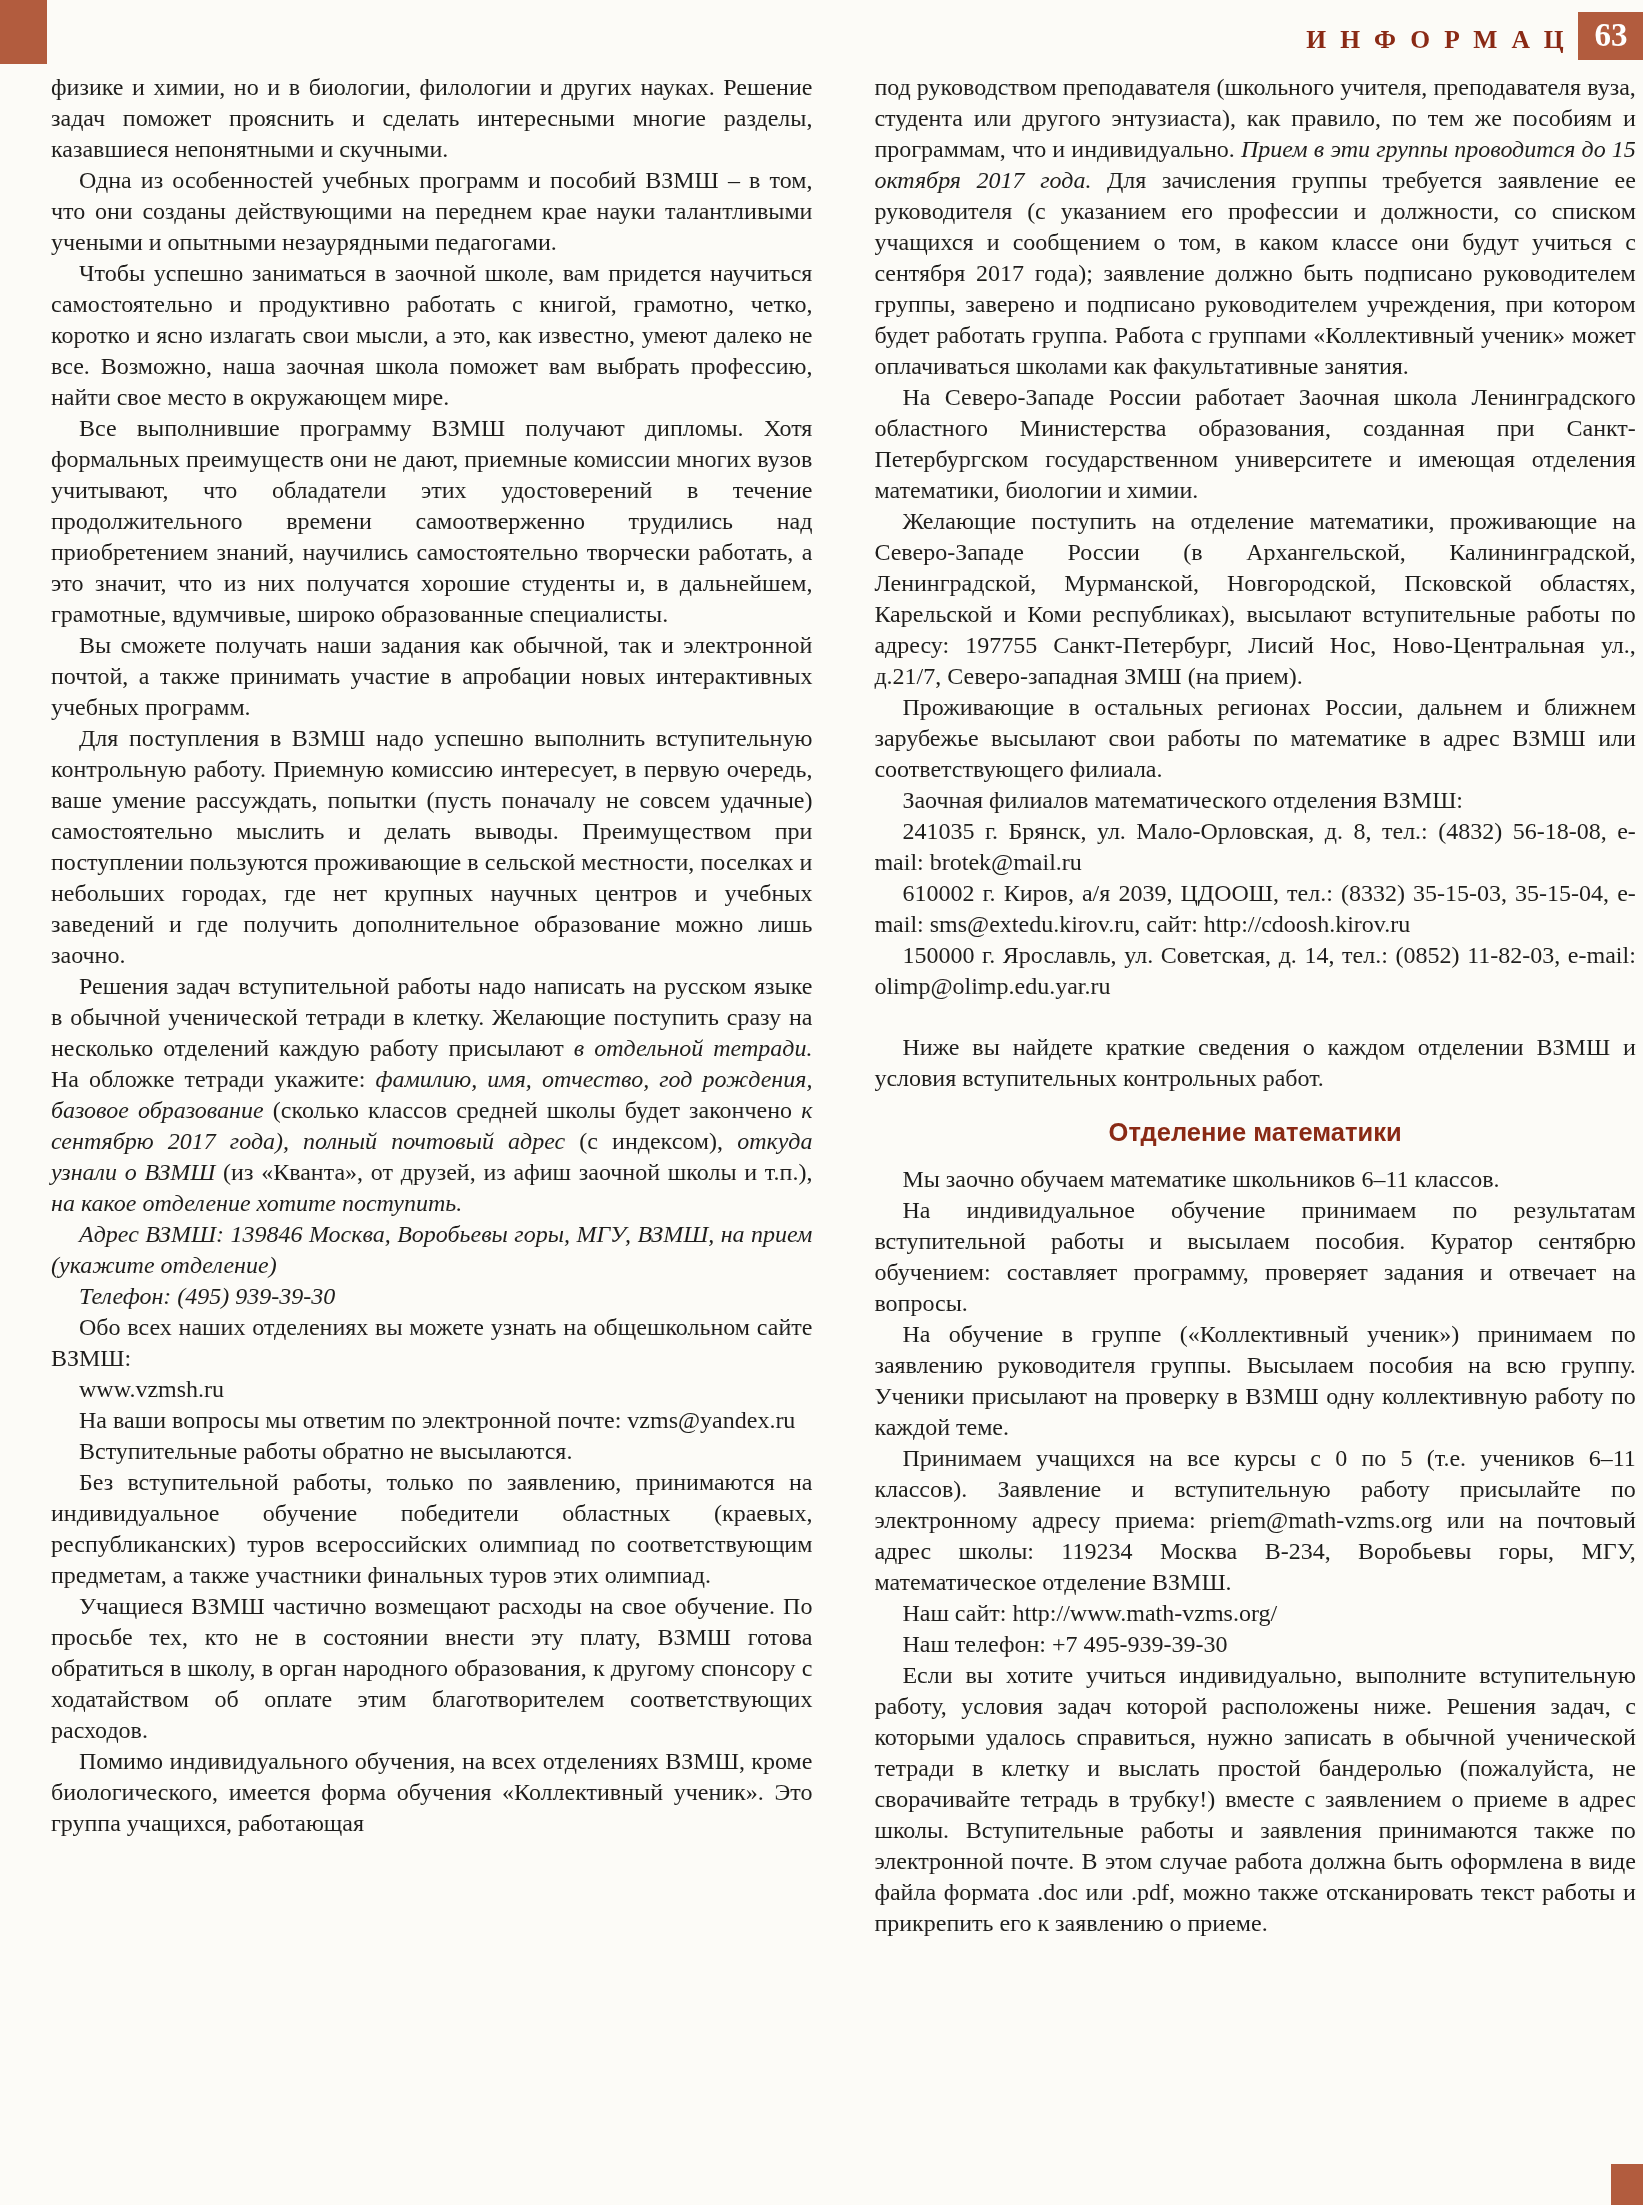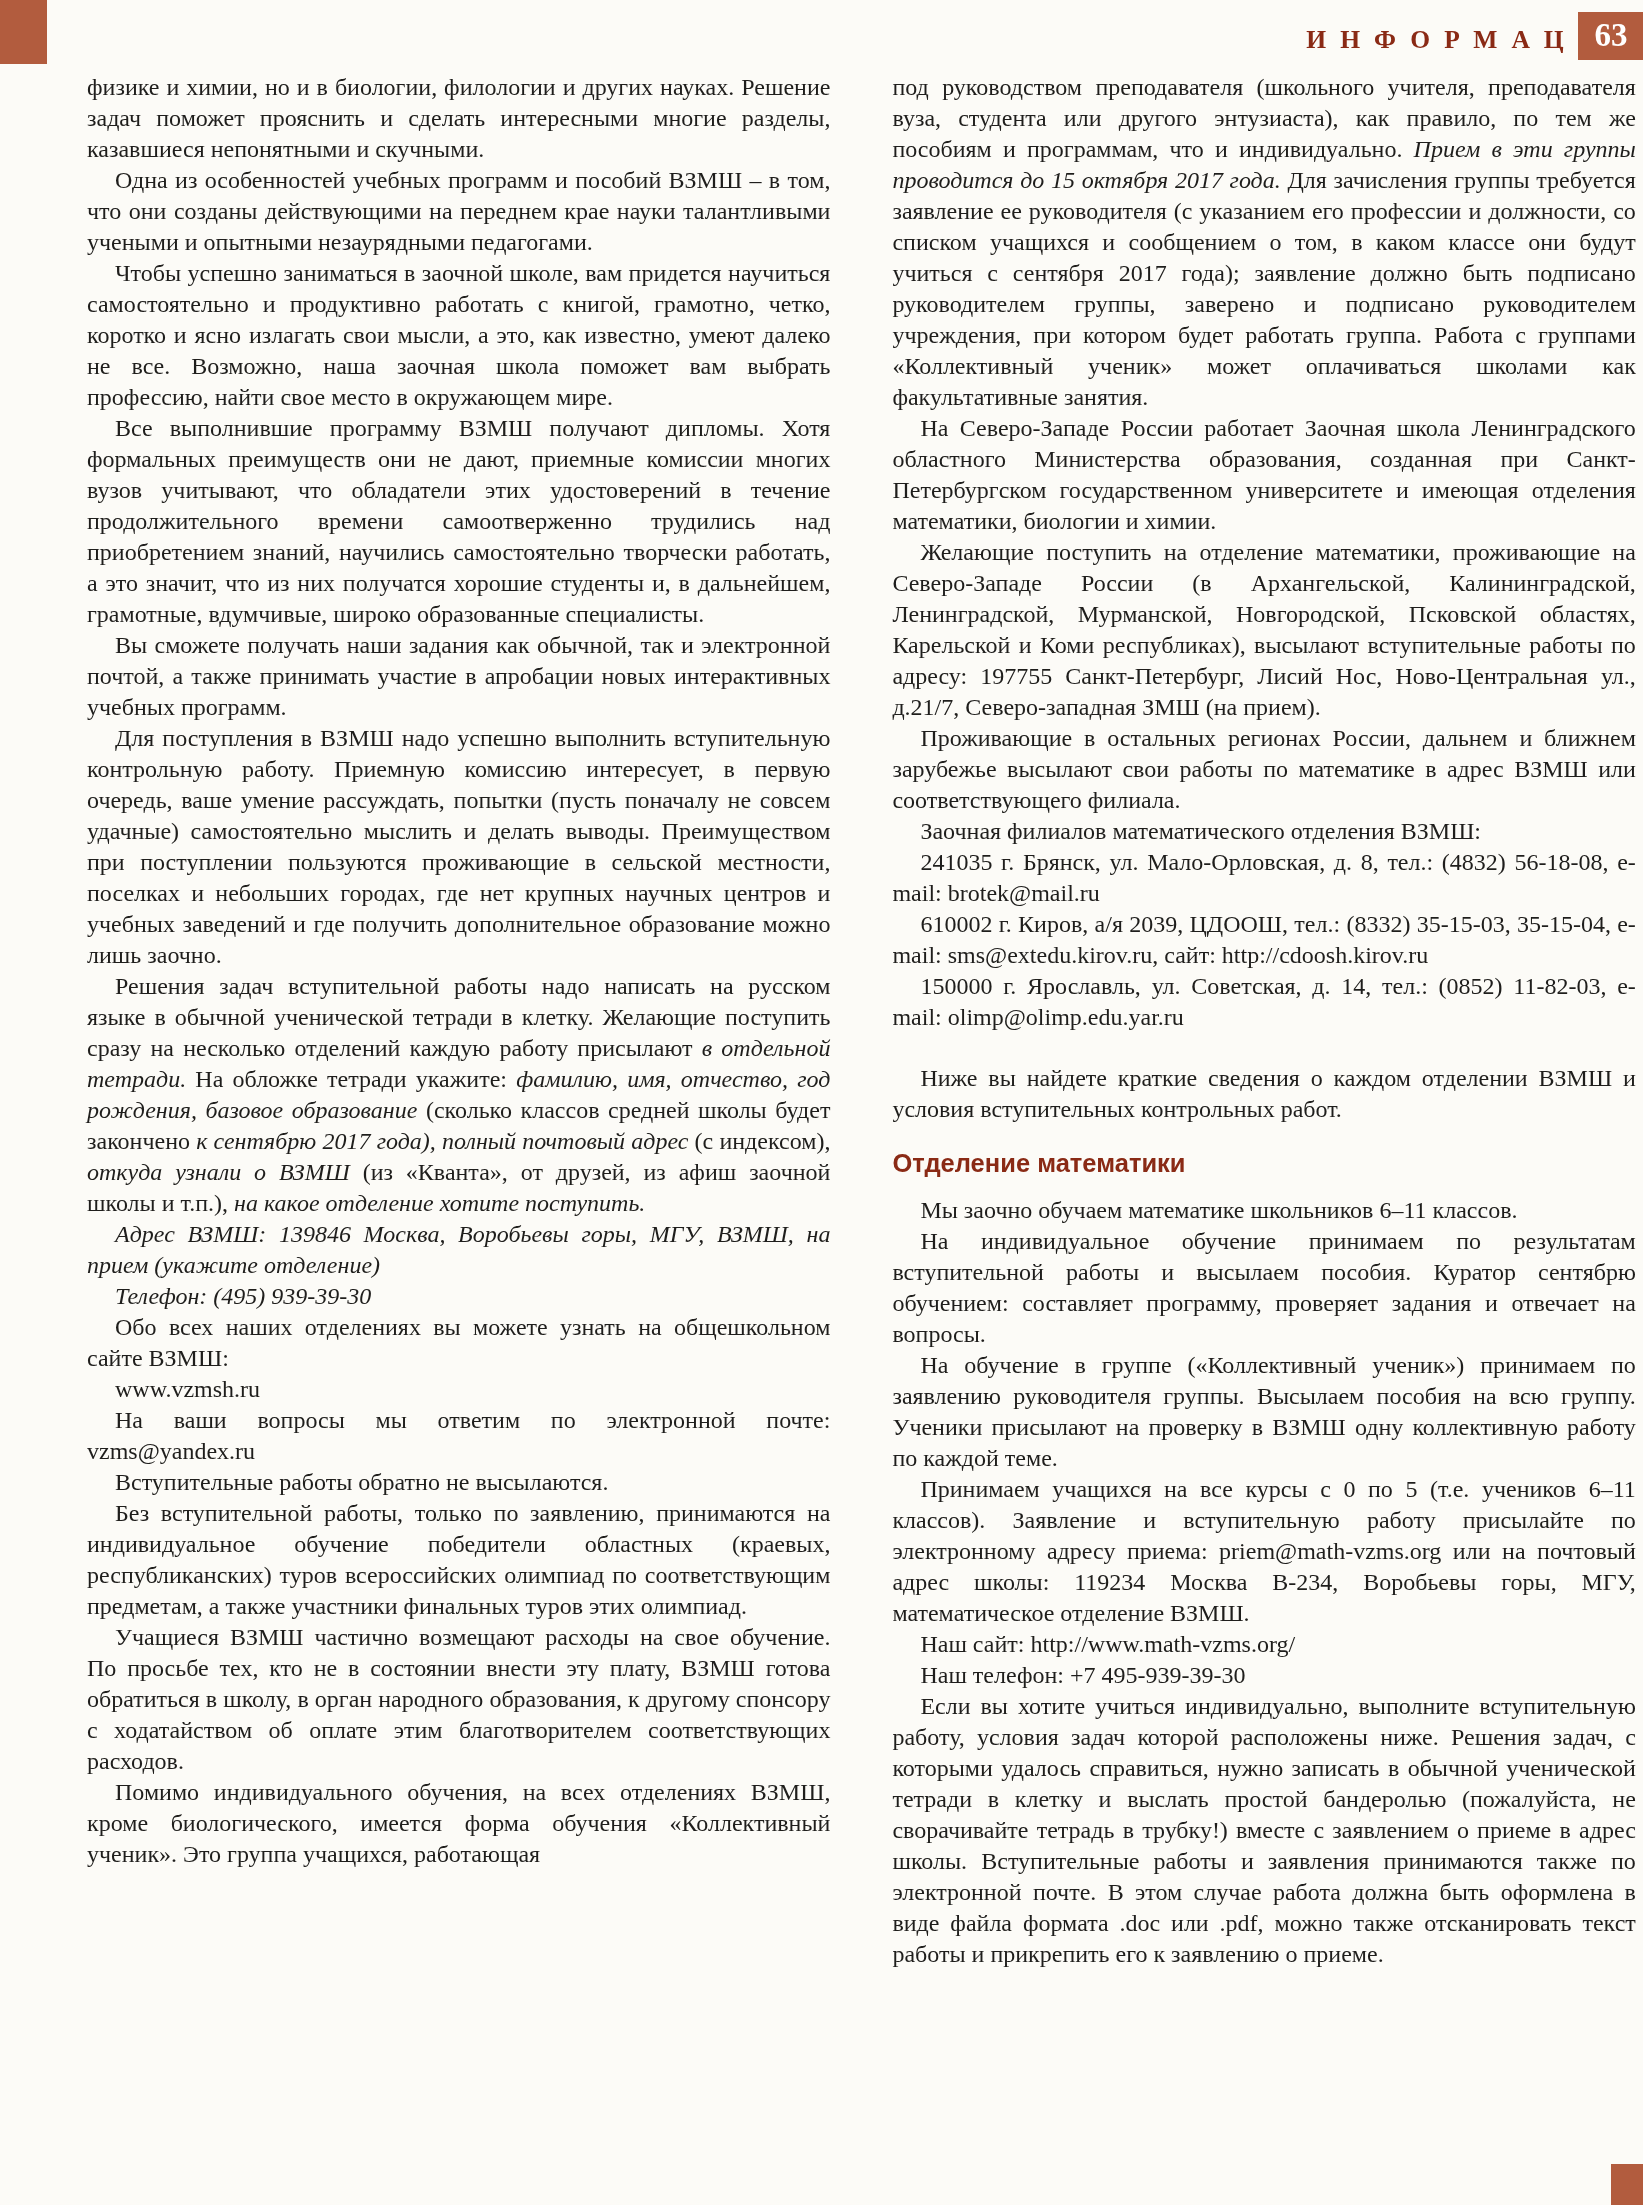--- a/index.html
+++ b/index.html
@@ -54,21 +54,20 @@
     font-size: 33px;
   }
   .content {
     position: absolute;
     top: 72px;
     left: 51px;
     right: 8.2px;
     bottom: 16.4px;
     display: flex;
     gap: 62px;
-    margin-left: 36px;
   }
   .column {
     flex: 1 1 0;
     min-width: 0;
     font-size: 24px;
     line-height: 31px;
     text-align: justify;
     hyphens: auto;
     -webkit-hyphens: auto;
   }
@@ -83,20 +82,21 @@
     margin-top: 30px;
   }
   .italic {
     font-style: italic;
   }
   .section-heading {
     font-family: "Liberation Sans", "DejaVu Sans", sans-serif;
     font-weight: bold;
     font-size: 25.5px;
     color: var(--title-color, #8a2a15);
+    text-align: center;
     text-indent: 0;
     margin: 23px 0 16.4px 0;
   }
 </style>
 </head>
 <body>
 
 <div class="page">
 
   <div class="corner-accent top-left"></div>

